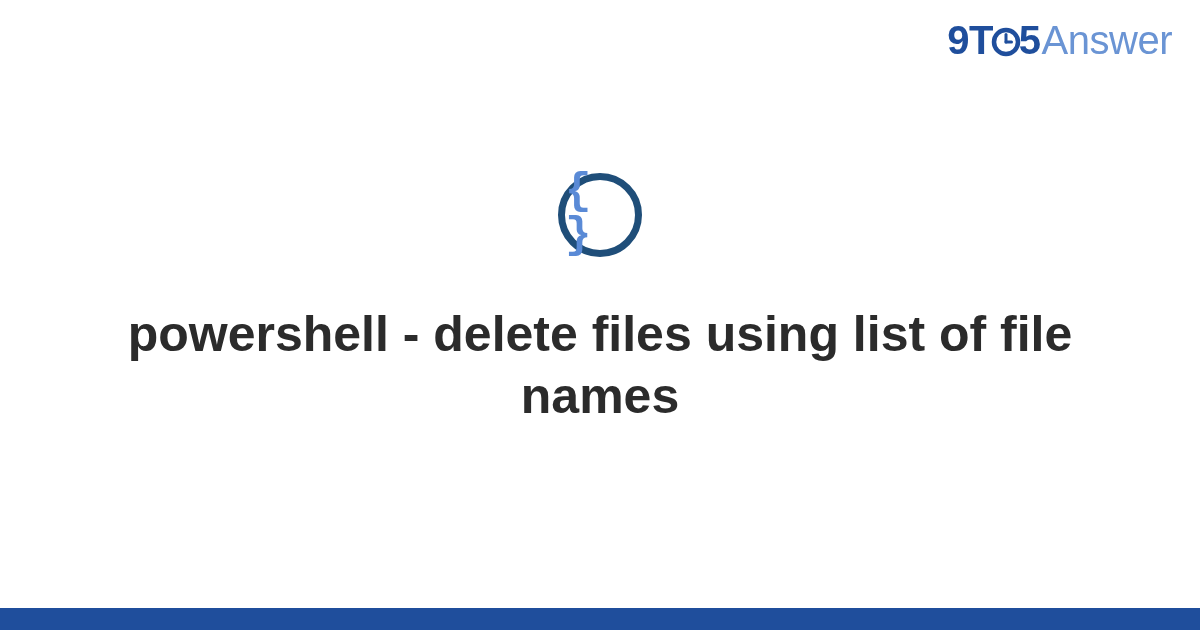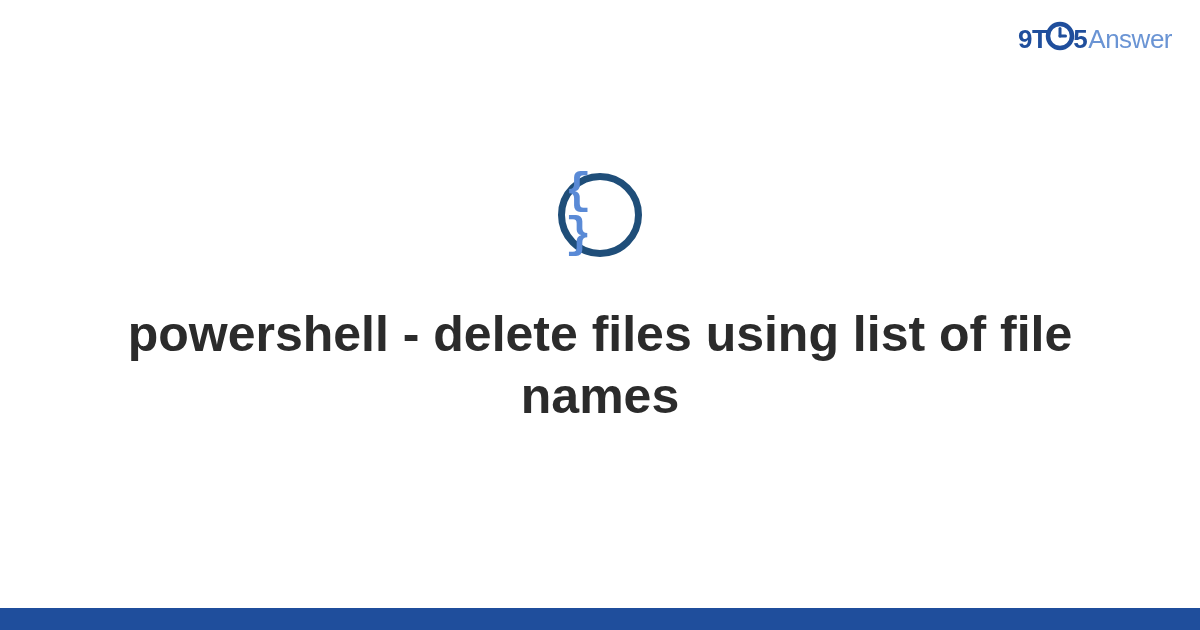--- a/index.html
+++ b/index.html
@@ -15,21 +15,21 @@
       position: relative;
       overflow: hidden;
     }
     .logo-wrap {
       position: absolute;
       top: 18px;
       right: 28px;
       display: flex;
       align-items: baseline;
       font-weight: 700;
-      font-size: 26px;
+      font-size: 40px;
       letter-spacing: -0.5px;
     }
     .logo-9t { color: #1f4e9c; }
     .logo-o {
       display: inline-flex;
       align-items: center;
       justify-content: center;
       vertical-align: middle;
       position: relative;
       top: 3px;

